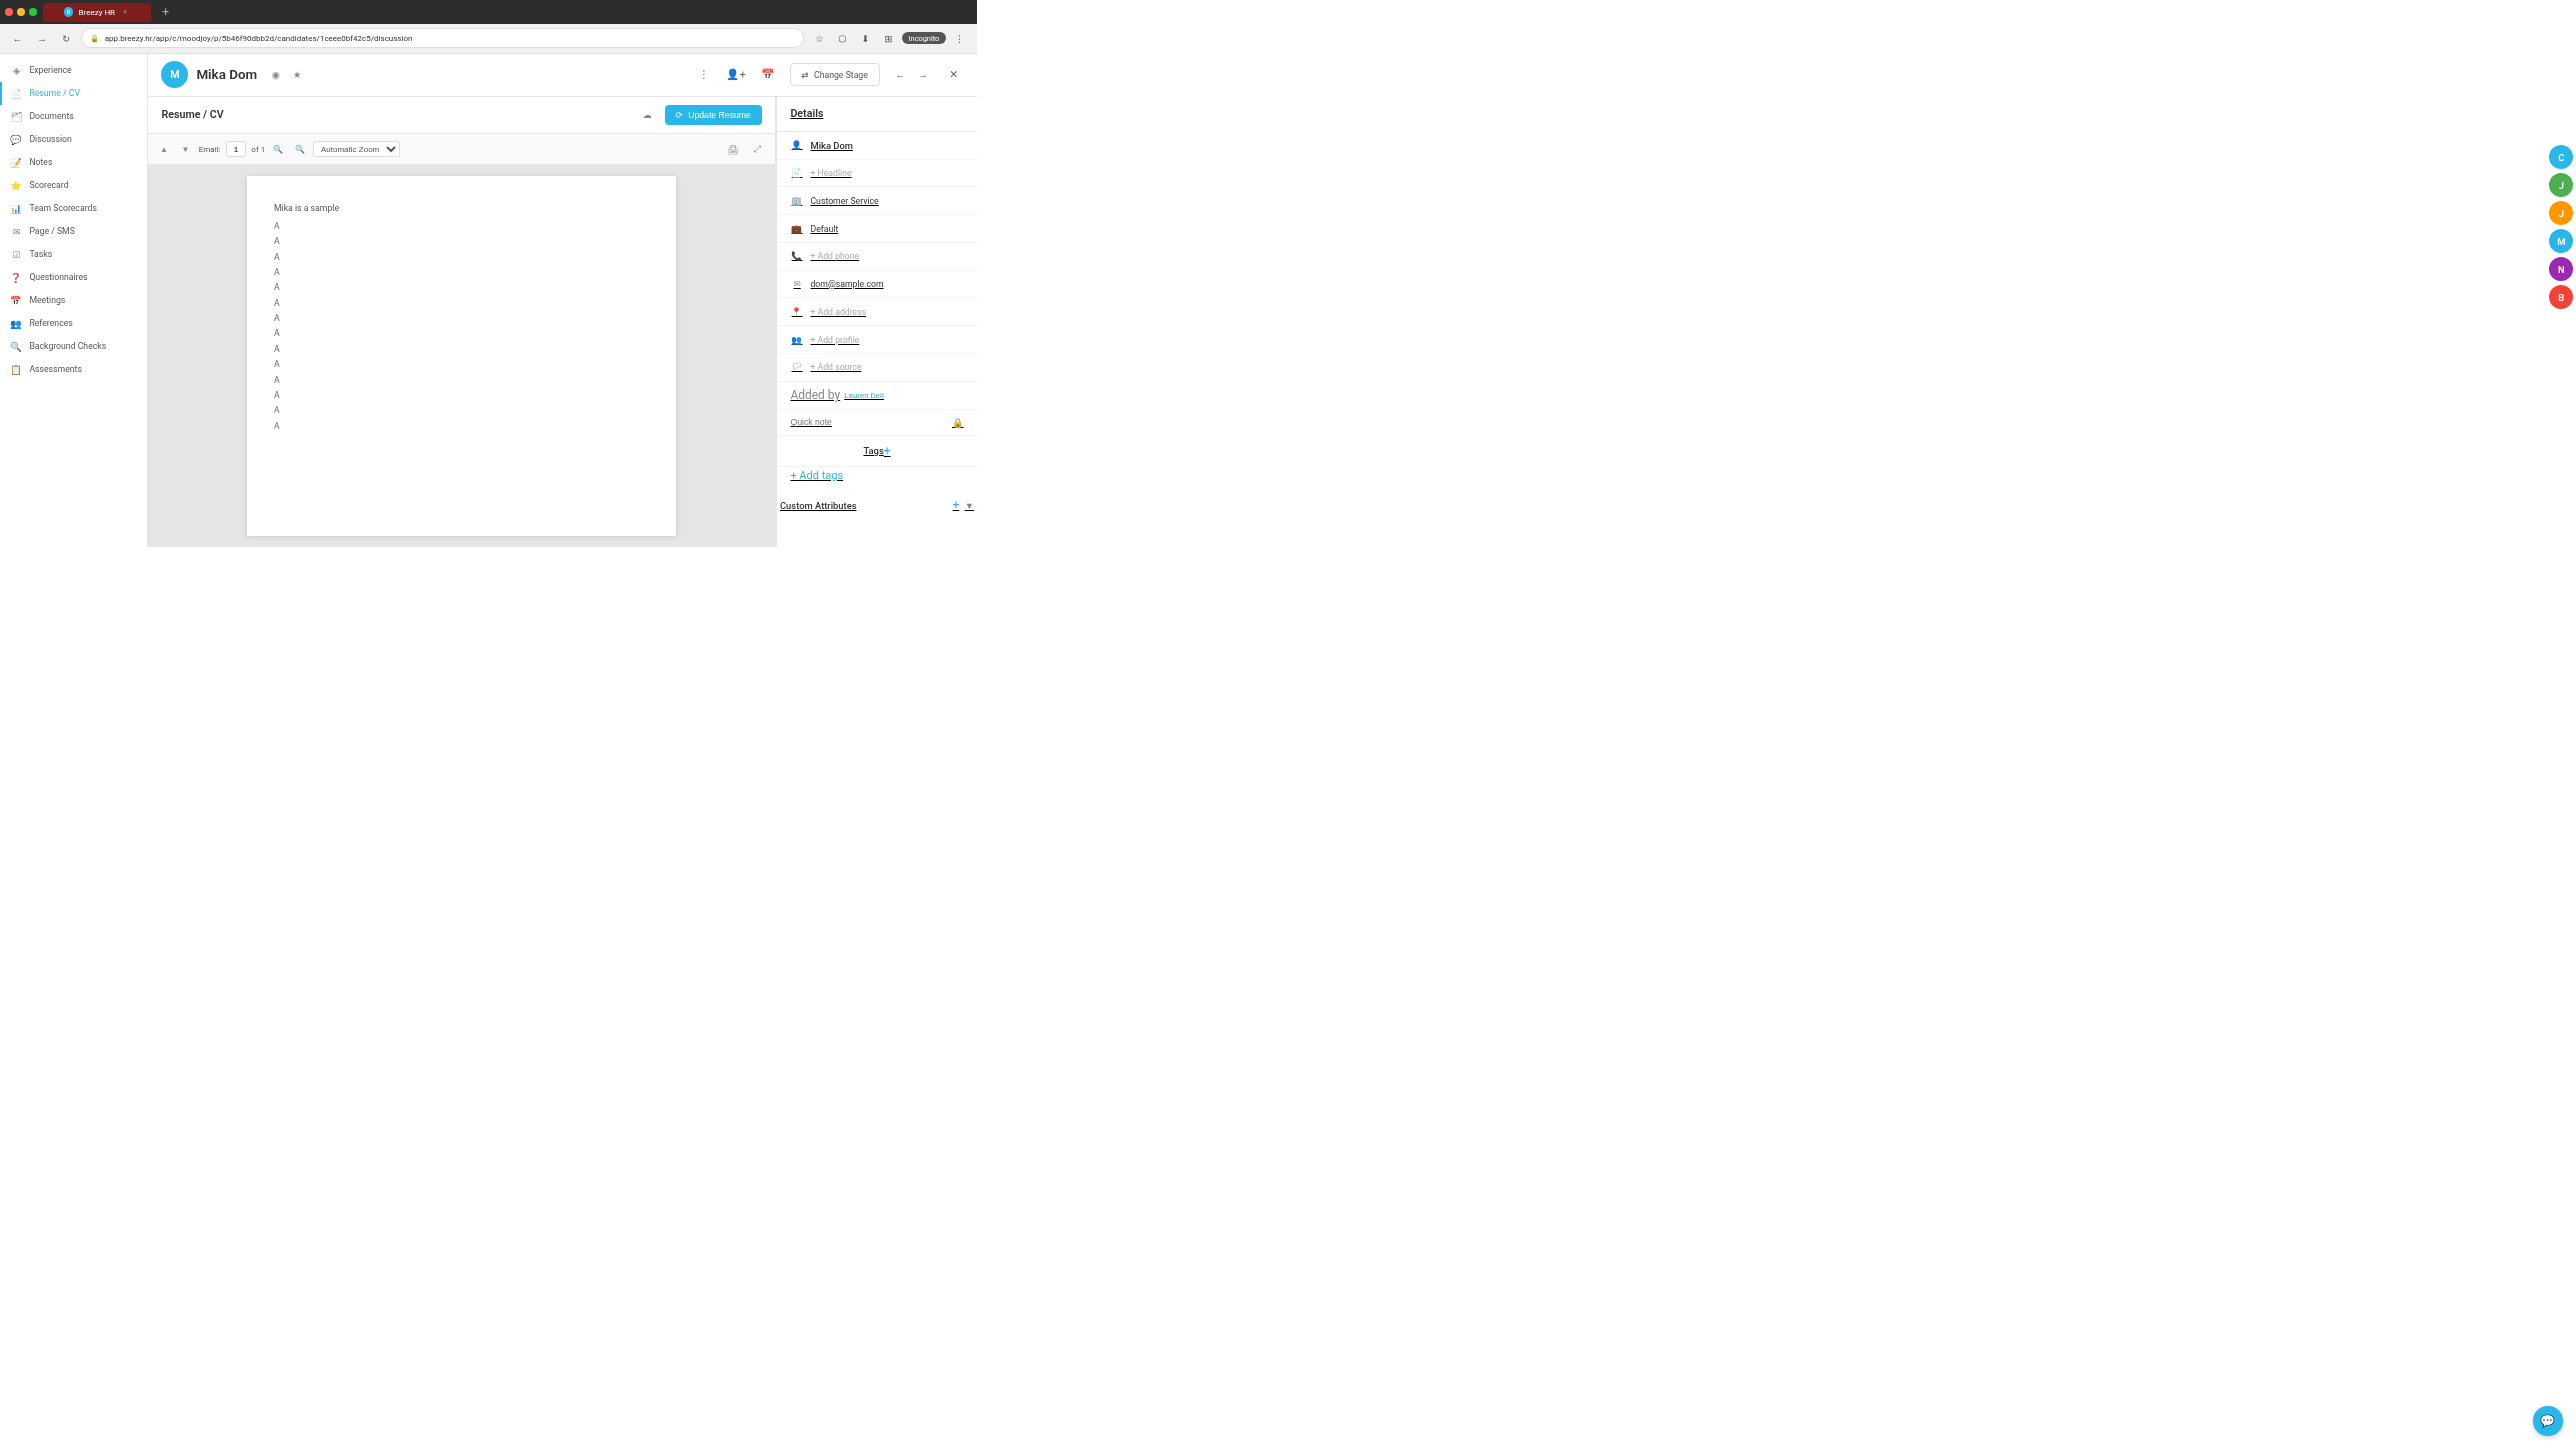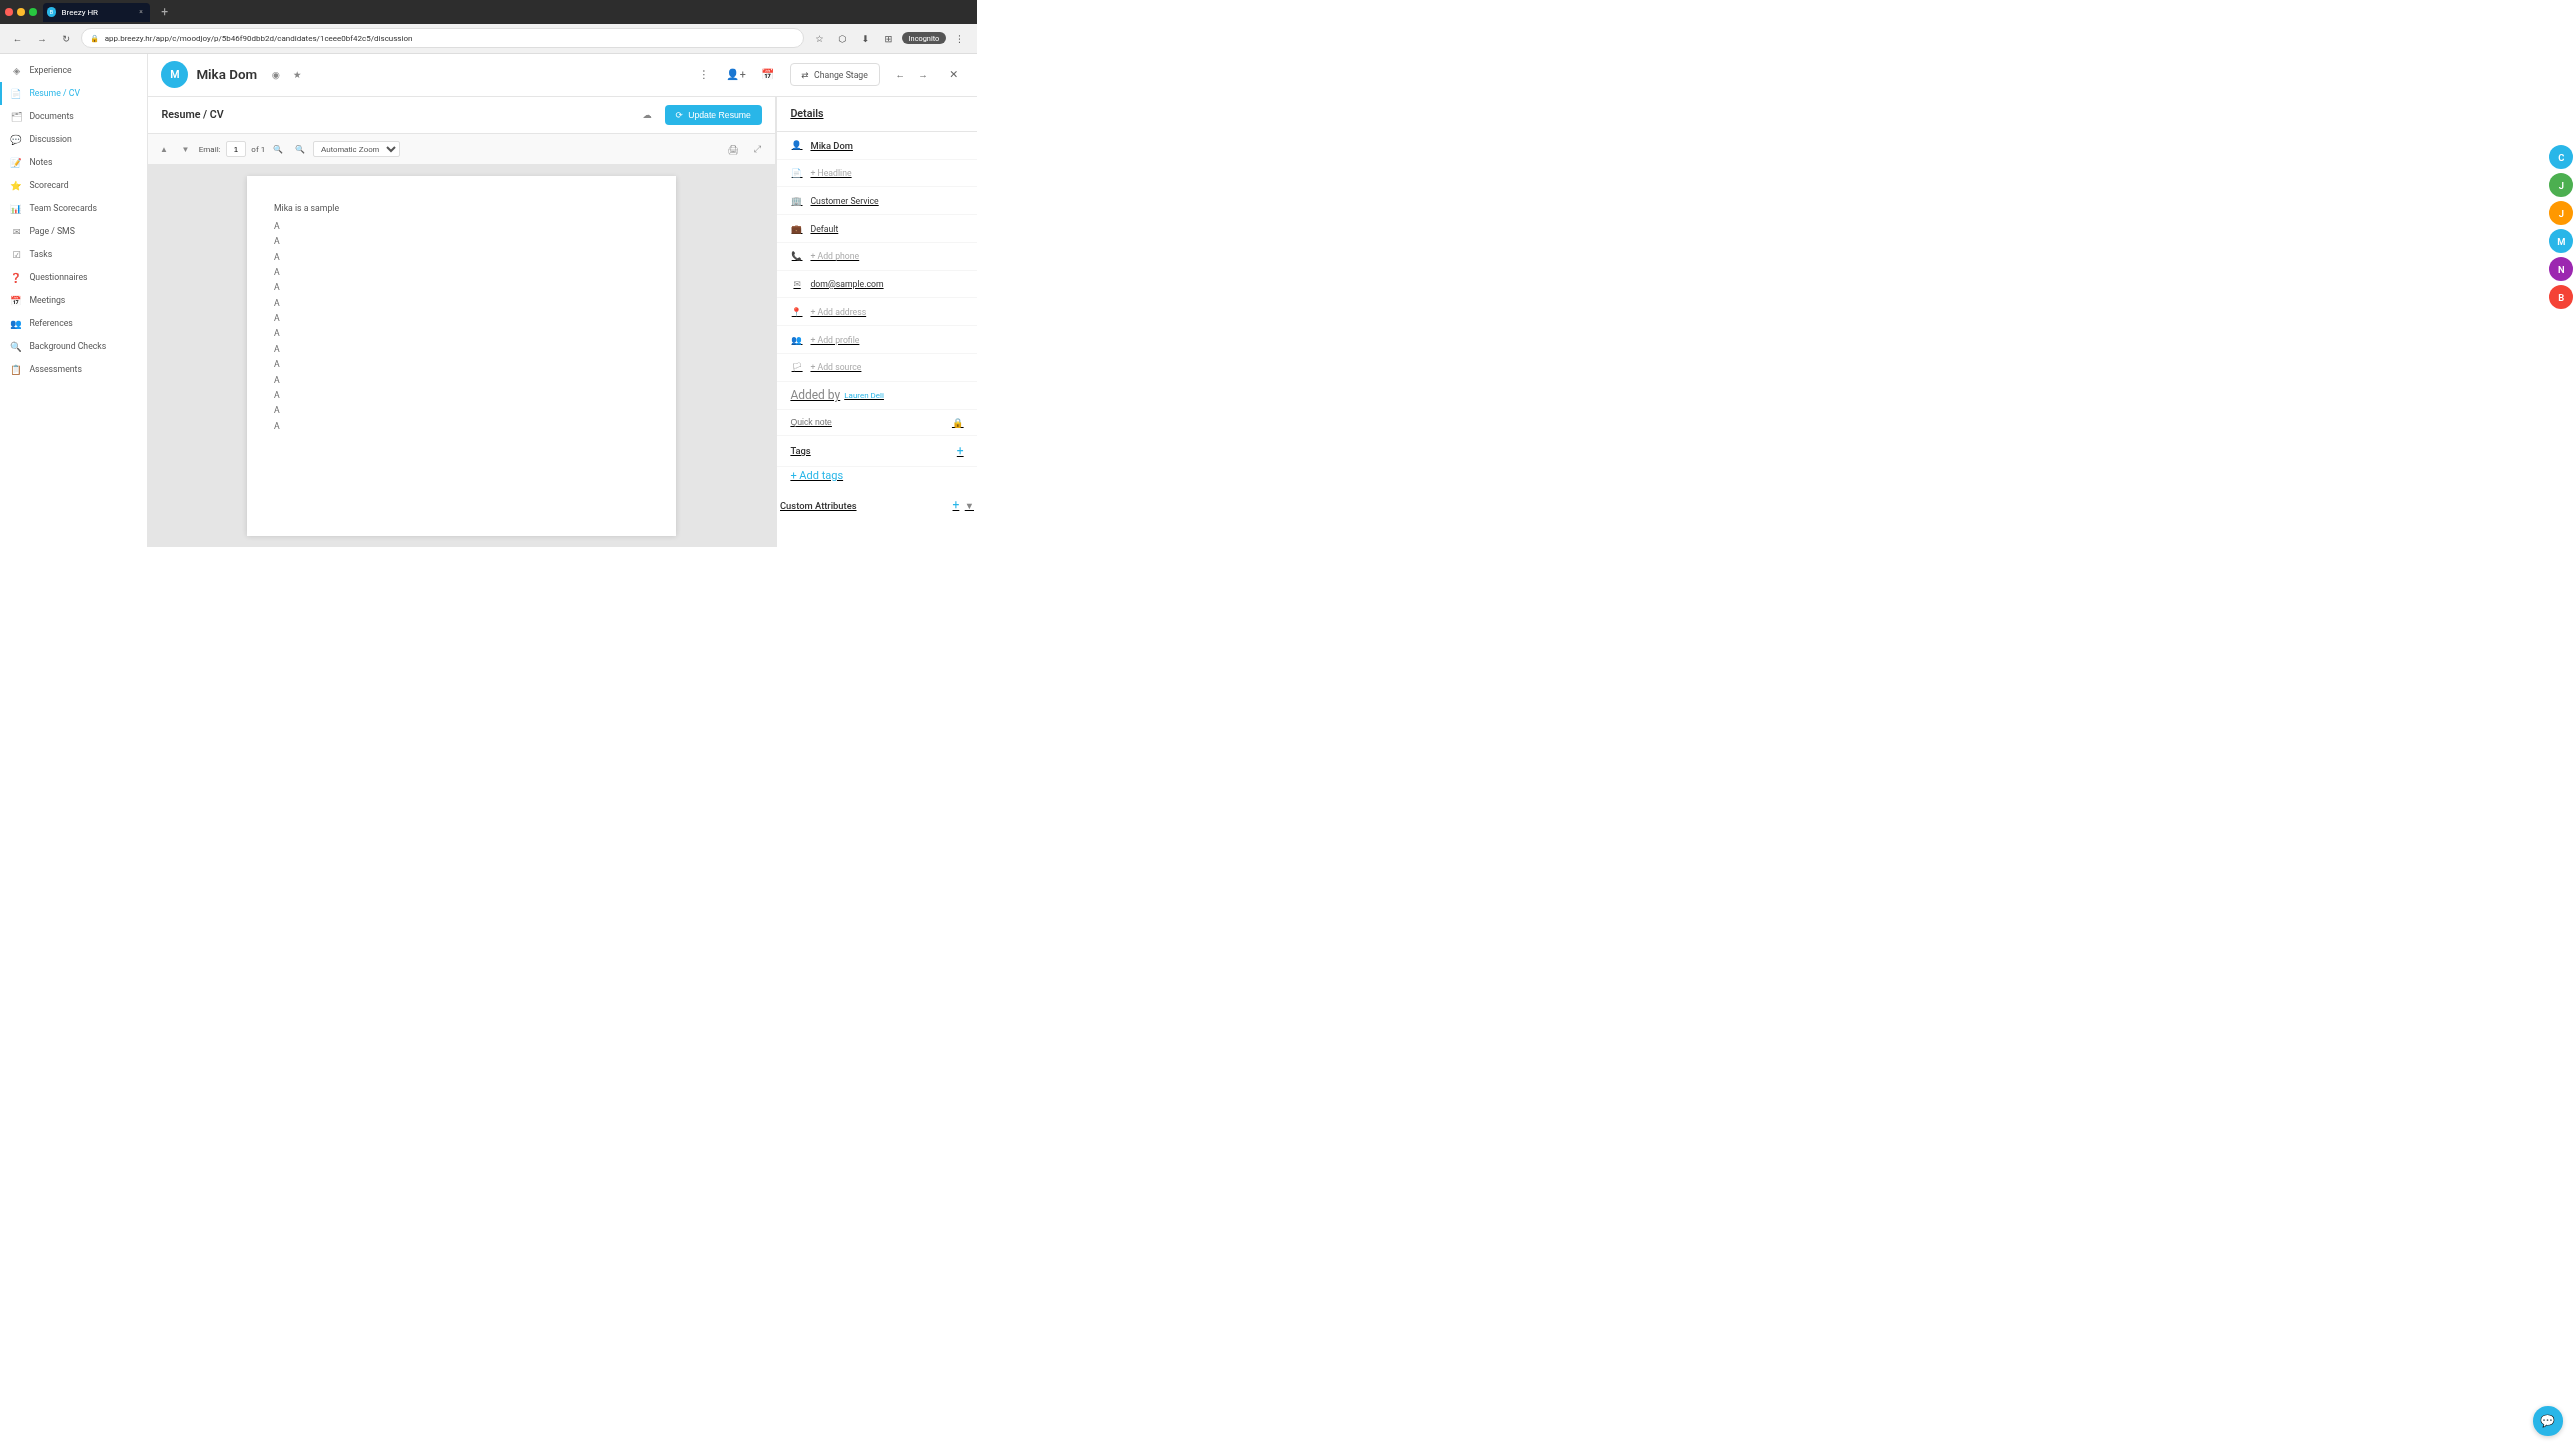--- a/index.html
+++ b/index.html
@@ -5,21 +5,21 @@
     * { box-sizing: border-box; margin: 0; padding: 0; }
     body { font-family: -apple-system, BlinkMacSystemFont, 'Segoe UI', Roboto, sans-serif; background: #fff; width: 977px; height: 547px; overflow: hidden; font-size: 9.4px; }
 
     
     .browser-chrome { background: #2d2d2d; height: 24px; display: flex; align-items: center; padding: 0 5.4px; gap: 5.4px; }
     .browser-traffic { display: flex; gap: 4px; align-items: center; }
     .traffic-btn { width: 8px; height: 8px; border-radius: 50%; cursor: pointer; }
     .traffic-close { background: #ff5f57; }
     .traffic-min { background: #febc2e; }
     .traffic-max { background: #28c840; }
-    .browser-tab { background: #0f172a; border-radius: 4px 4px 0 0; display: flex; align-items: center; padding: 0 4px; height: 19px; gap: 5.4px; color: #fff; font-size: 8px; min-width: 107px; }
+    .browser-tab { background: #7f1d1d; border-radius: 4px 4px 0 0; display: flex; align-items: center; padding: 0 21px; height: 19px; gap: 5.4px; color: #fff; font-size: 8px; min-width: 107px; }
     .tab-favicon { width: 9.4px; height: 9.4px; background: #29b6e8; border-radius: 50%; display: flex; align-items: center; justify-content: center; color: white; font-size: 5.4px; }
     .tab-close { width: 9.4px; height: 9.4px; border-radius: 50%; display: flex; align-items: center; justify-content: center; font-size: 6.7px; color: #aaa; cursor: pointer; margin-left: auto; }
     .new-tab { width: 19px; height: 19px; display: flex; align-items: center; justify-content: center; color: #aaa; font-size: 12px; cursor: pointer; }
 
     
     .address-row { background: #f1f1f1; height: 29.5px; display: flex; align-items: center; padding: 0 8px; gap: 5.4px; border-bottom: 0.7px solid #ddd; }
     .nav-btn { width: 19px; height: 19px; border-radius: 50%; display: flex; align-items: center; justify-content: center; cursor: pointer; color: #555; font-size: 9.4px; }
     .address-bar { flex: 1; background: #fff; border: 0.7px solid #ddd; border-radius: 13.4px; height: 20px; display: flex; align-items: center; padding: 0 8px; gap: 5.4px; font-size: 8px; color: #333; }
     .address-icon { color: #555; font-size: 7.4px; }
     .address-text { flex: 1; color: #333; font-size: 8px; }
@@ -93,21 +93,21 @@
     .detail-name { font-size: 9.4px; font-weight: 500; color: #333; }
 
     .added-by-row { padding: 6.7px 13.4px; display: flex; align-items: center; gap: 4px; border-bottom: 0.7px solid #f5f5f5; }
     .added-by-label { font-size: 12px; color: #888; }
     .added-by-name { font-size: 8px; color: #29b6e8; cursor: pointer; }
 
     .quick-note-row { padding: 6.7px 13.4px; border-bottom: 0.7px solid #f5f5f5; display: flex; align-items: center; gap: 5.4px; }
     .quick-note-input { flex: 1; font-size: 8.7px; color: #aaa; border: none; outline: none; cursor: text; }
     .quick-note-icon { color: #aaa; font-size: 9.4px; }
 
-    .tags-row { padding: 8px 13.4px; border-bottom: 0.7px solid #f5f5f5; display: flex; align-items: center; justify-content: space-between; }
+    .tags-row { padding: 8px 13.4px; border-bottom: 0.7px solid #f5f5f5; display: flex; align-items: center; justify-content: center; }
     .tags-label { font-size: 9.4px; font-weight: 500; color: #333; }
     .tags-add { color: #29b6e8; font-size: 12px; cursor: pointer; }
     .add-tags-text { padding: 2.7px 13.4px 8px; font-size: 11px; color: #29b6e8; cursor: pointer; }
 
     .custom-attrs-row { padding: 8px 3px; display: flex; align-items: center; justify-content: space-between; }
     .custom-attrs-label { font-size: 9.4px; font-weight: 500; color: #333; }
     .custom-attrs-actions { display: flex; align-items: center; gap: 5.4px; }
     .custom-attrs-add { color: #29b6e8; font-size: 12px; cursor: pointer; }
     .custom-attrs-chevron { color: #888; font-size: 9.4px; cursor: pointer; }
     .side-avatar { width: 24px; height: 24px; border-radius: 50%; display: flex; align-items: center; justify-content: center; font-size: 9.4px; font-weight: 600; color: white; cursor: pointer; }

